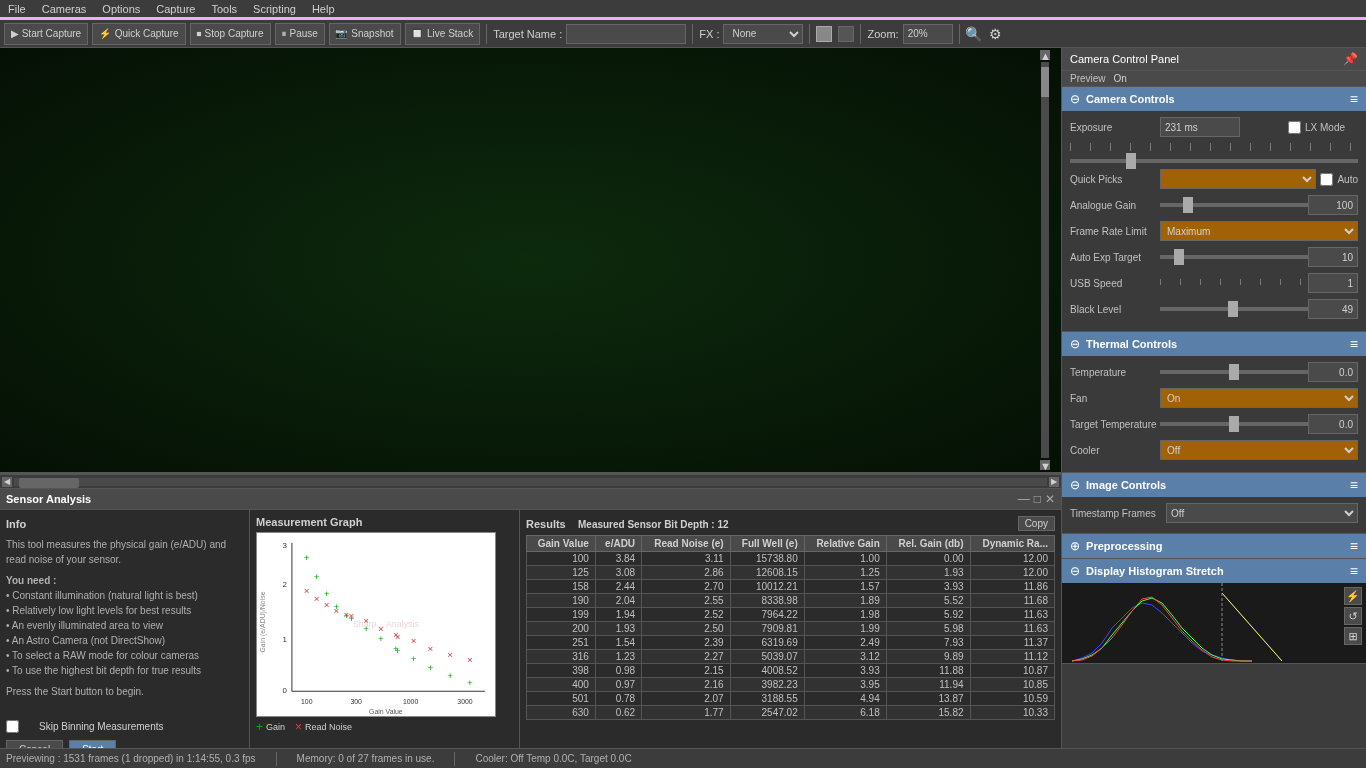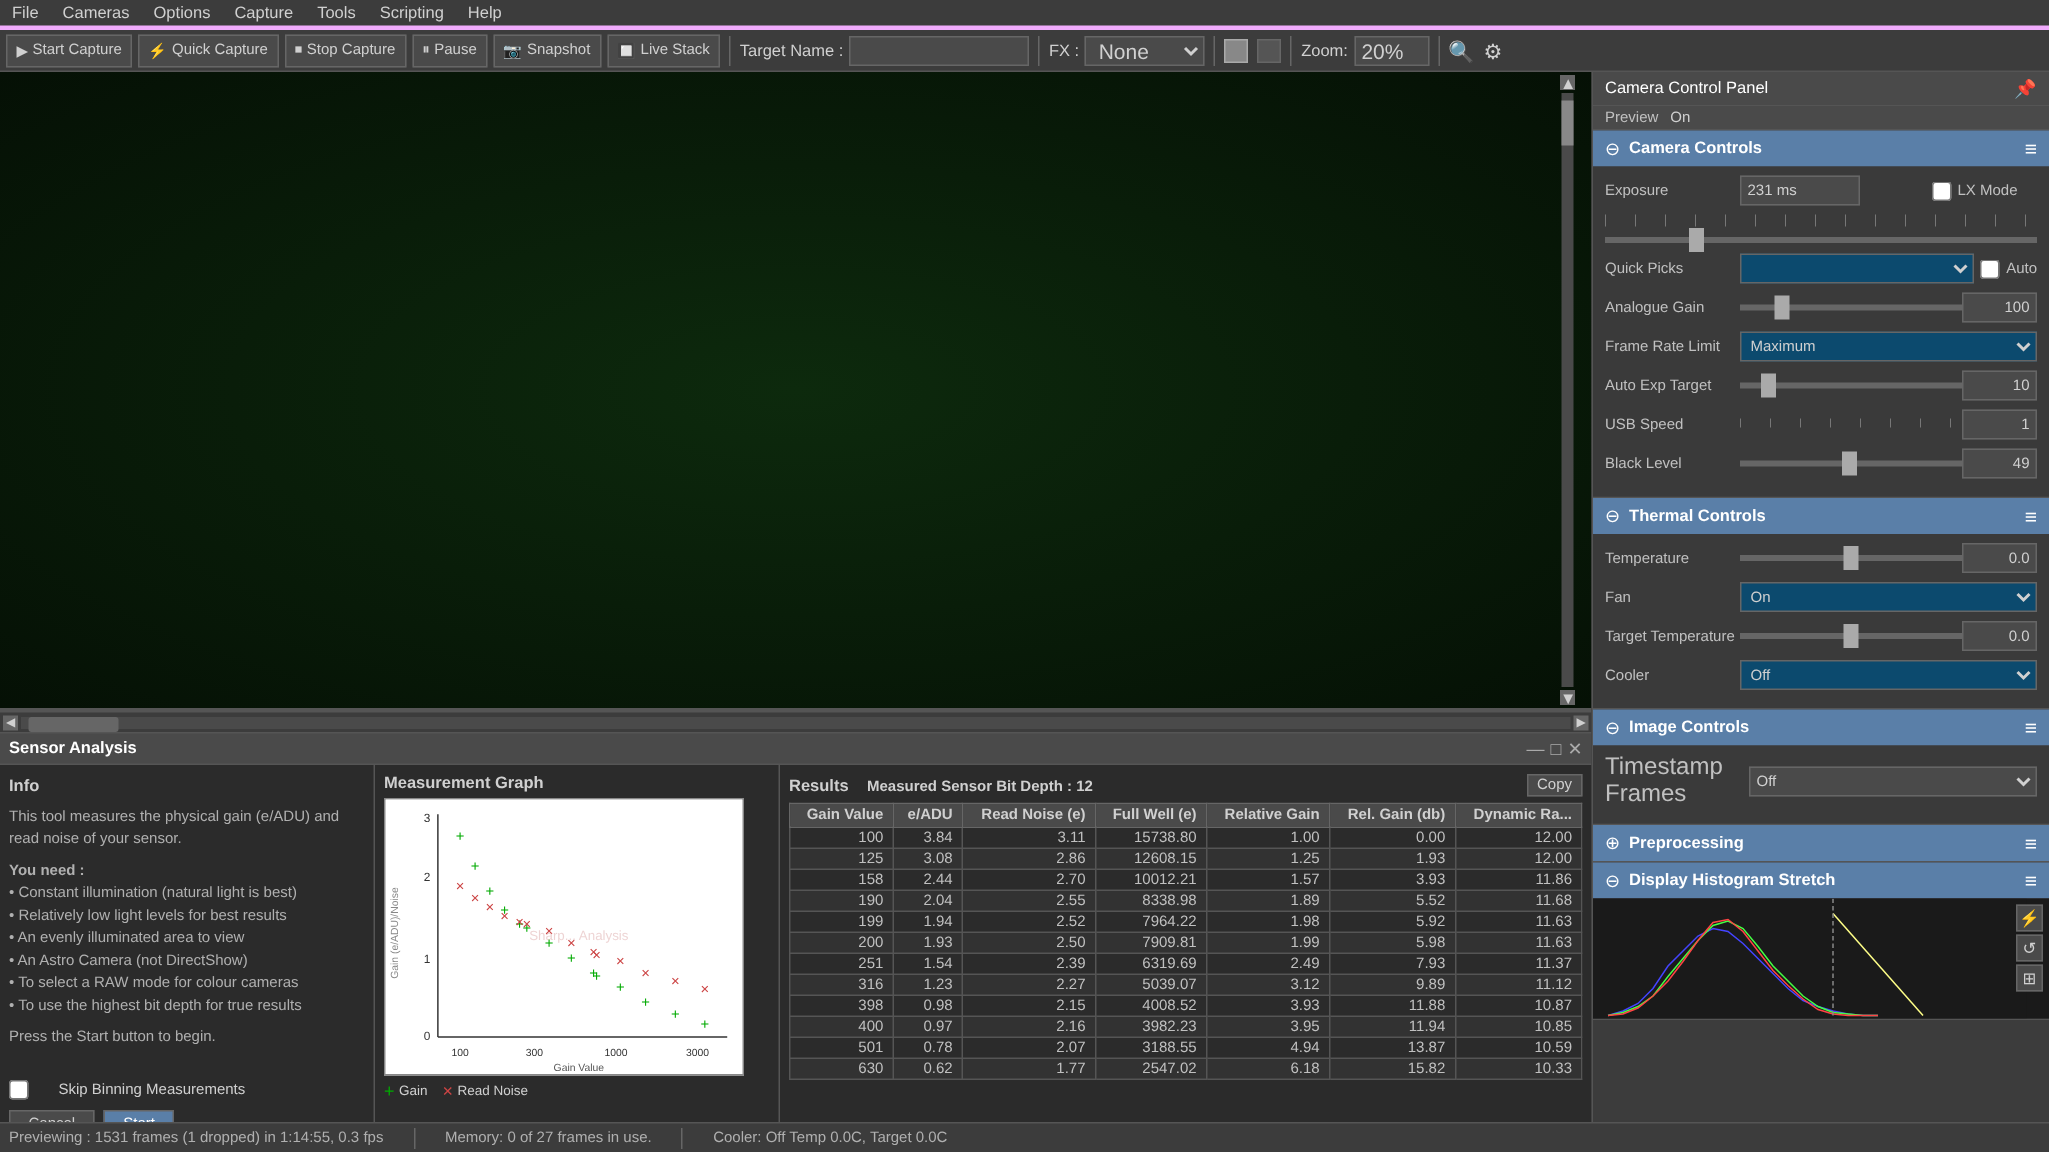--- a/index.html
+++ b/index.html
@@ -7,21 +7,21 @@
 
     
     #menubar { background: #3c3c3c; border-bottom: 3px solid #f0abfc; display: flex; align-items: center; height: 20px; }
     .menu-item { padding: 2px 8px; cursor: pointer; color: #d0d0d0; font-size: 11px; }
 
     
     #toolbar { background: #3c3c3c; border-bottom: 1px solid #555; display: flex; align-items: center; height: 28px; padding: 0 4px; gap: 4px; }
     .toolbar-btn { background: #4a4a4a; border: 1px solid #666; color: #d0d0d0; padding: 2px 6px; font-size: 10px; cursor: pointer; display: flex; align-items: center; gap: 3px; height: 22px; }
     .toolbar-separator { width: 1px; height: 20px; background: #666; margin: 0 2px; }
     .toolbar-label { color: #d0d0d0; font-size: 11px; }
-    .toolbar-combo { background: #4a4a4a; border: 1px solid #666; color: #d0d0d0; font-size: 14px; height: 20px; padding: 0 4px; }
+    .toolbar-combo { background: #4a4a4a; border: 1px solid #666; color: #d0d0d0; font-size: 10px; height: 20px; padding: 0 4px; }
 
     
     #main-layout { display: flex; height: calc(768px - 20px - 28px); }
 
     
     #left-center { flex: 1; display: flex; flex-direction: column; overflow: hidden; }
 
     
     #preview-area { flex: 1; background: #1a2a1a; position: relative; overflow: hidden; border-bottom: 2px solid #555; min-height: 0; }
     #preview-image { width: 100%; height: 100%; background: #0a1a0a; }
@@ -79,21 +79,21 @@
 
     .control-row { display: flex; align-items: center; margin-bottom: 6px; }
     .control-label { width: 90px; font-size: 10px; color: #c0c0c0; flex-shrink: 0; }
     .control-input { flex: 1; background: #4a4a4a; border: 1px solid #666; color: #d0d0d0; padding: 1px 4px; font-size: 10px; height: 20px; }
     .control-input-sm { width: 50px; background: #4a4a4a; border: 1px solid #666; color: #d0d0d0; padding: 1px 4px; font-size: 10px; height: 20px; text-align: right; }
     .control-checkbox { margin-right: 4px; }
     .slider-container { flex: 1; display: flex; align-items: center; gap: 4px; }
     .slider { flex: 1; height: 4px; -webkit-appearance: none; background: #666; outline: none; }
     .slider::-webkit-slider-thumb { -webkit-appearance: none; width: 10px; height: 16px; background: #aaa; cursor: pointer; }
     .slider-ticks { width: 100%; height: 8px; background: repeating-linear-gradient(90deg, #777 0px, #777 1px, transparent 1px, transparent 20px); margin-bottom: 2px; }
-    .control-select { flex: 1; background: #0c4a6e; border: 1px solid #666; color: #d0d0d0; font-size: 10px; height: 20px; padding: 0 2px; }
+    .control-select { flex: 1; background: #a16207; border: 1px solid #666; color: #d0d0d0; font-size: 10px; height: 20px; padding: 0 2px; }
 
     
     #cc-panel-title { background: #4a4a4a; padding: 4px 8px; font-size: 11px; font-weight: normal; color: #fff; border-bottom: 1px solid #555; display: flex; align-items: center; justify-content: space-between; }
 
     
     #status-bar { background: #3c3c3c; border-top: 1px solid #555; height: 20px; display: flex; align-items: center; padding: 0 6px; gap: 20px; font-size: 10px; color: #b0b0b0; position: fixed; bottom: 0; left: 0; right: 0; }
     .status-sep { width: 1px; height: 14px; background: #666; }
     .hist-btn { background: #4a4a4a; border: 1px solid #666; color: #d0d0d0; width: 18px; height: 18px; display: flex; align-items: center; justify-content: center; cursor: pointer; font-size: 11px; }
 
     
@@ -105,21 +105,21 @@
     #right-panel::-webkit-scrollbar-thumb { background: #666; }
 
     #results-table-container::-webkit-scrollbar { width: 6px; height: 6px; }
     #results-table-container::-webkit-scrollbar-track { background: #2b2b2b; }
     #results-table-container::-webkit-scrollbar-thumb { background: #666; }
 
     .lx-row { display: flex; align-items: center; gap: 4px; flex: 1; padding-left: 48px; }
     .checkbox-label { font-size: 10px; color: #c0c0c0; }
 
     .timestamp-row { display: flex; align-items: center; margin-bottom: 4px; gap: 6px; }
-    .timestamp-label { font-size: 16px; color: #c0c0c0; width: 90px; }
+    .timestamp-label { font-size: 10px; color: #c0c0c0; width: 90px; }
     .timestamp-select { flex: 1; background: #4a4a4a; border: 1px solid #666; color: #d0d0d0; font-size: 10px; height: 20px; }
   </style>
 </head>
 <body>
 
 <div id="menubar">
   <span class="menu-item">File</span>
   <span class="menu-item">Cameras</span>
   <span class="menu-item">Options</span>
   <span class="menu-item">Capture</span>

